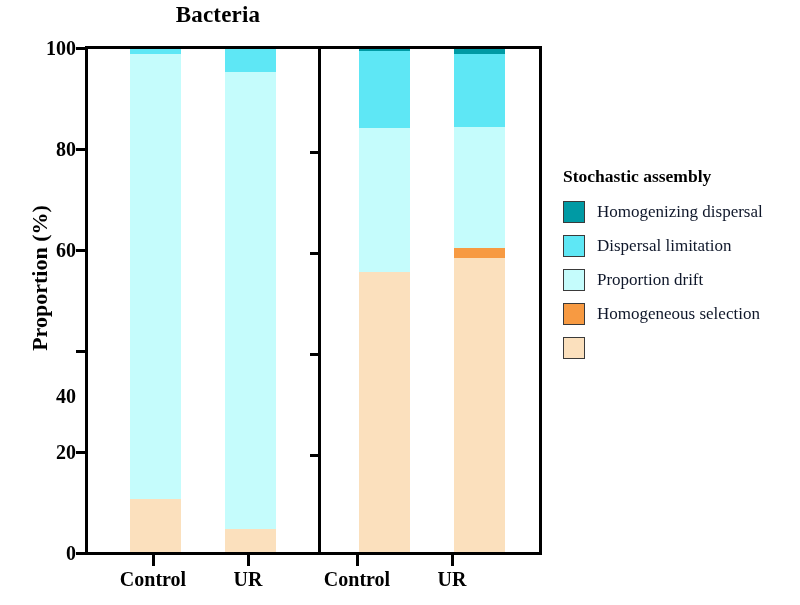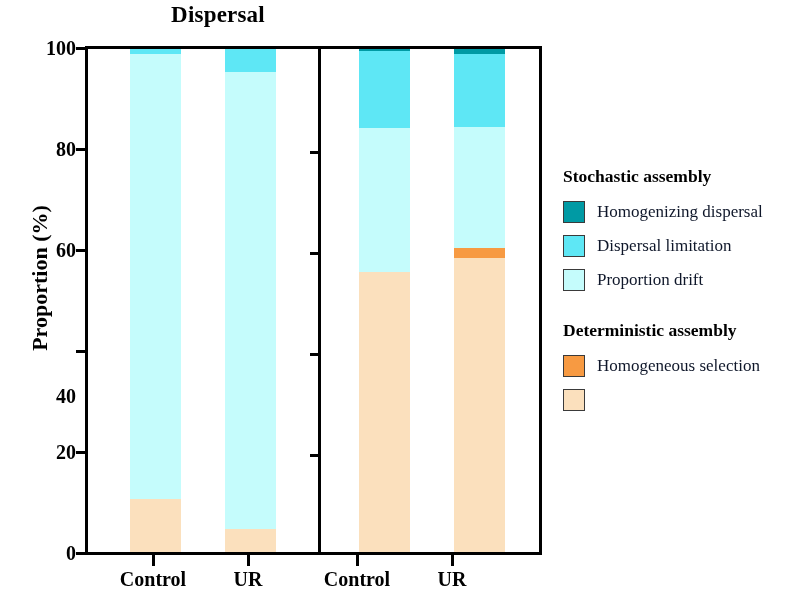--- a/index.html
+++ b/index.html
@@ -80,21 +80,21 @@
   }
   .legend-text{
     margin-left:12px;font-size:17px;color:#0f172a;white-space:nowrap;
   }
 </style>
 </head>
 <body>
 
 <div id="root">
 
-  <div class="panel-title" id="title-bacteria">Dispersal</div>
+  <div class="panel-title" id="title-bacteria">Bacteria</div>
 
   <div id="ylabel">Proportion (%)</div>
 
   <div id="ytick-col">
       <div class="ytick-label" style="top: 48px;">100</div>
       <div class="ytick-label" style="top: 149px;">80</div>
       <div class="ytick-label" style="top: 250px;">60</div>
       <div class="ytick-label" style="top: 351px; margin-top: 45px;">40</div>
       <div class="ytick-label" style="top: 452px;">20</div>
       <div class="ytick-label" style="top: 553px;">0</div>
@@ -163,21 +163,20 @@
         </div>
         <div class="legend-row">
           <span class="legend-swatch" style="background: rgb(94, 231, 245);"></span>
           <span class="legend-text">Dispersal limitation</span>
         </div>
         <div class="legend-row">
           <span class="legend-swatch" style="background: rgb(197, 252, 252);"></span>
           <span class="legend-text">Proportion drift</span>
         </div>
       </div>
-    <div class="legend-head second">Deterministic assembly</div>
     <div id="legend-deterministic">
         <div class="legend-row">
           <span class="legend-swatch" style="background: rgb(247, 154, 66);"></span>
           <span class="legend-text">Homogeneous selection</span>
         </div>
         <div class="legend-row">
           <span class="legend-swatch" style="background: rgb(251, 224, 189);"></span>
         </div>
       </div>
   </div>

